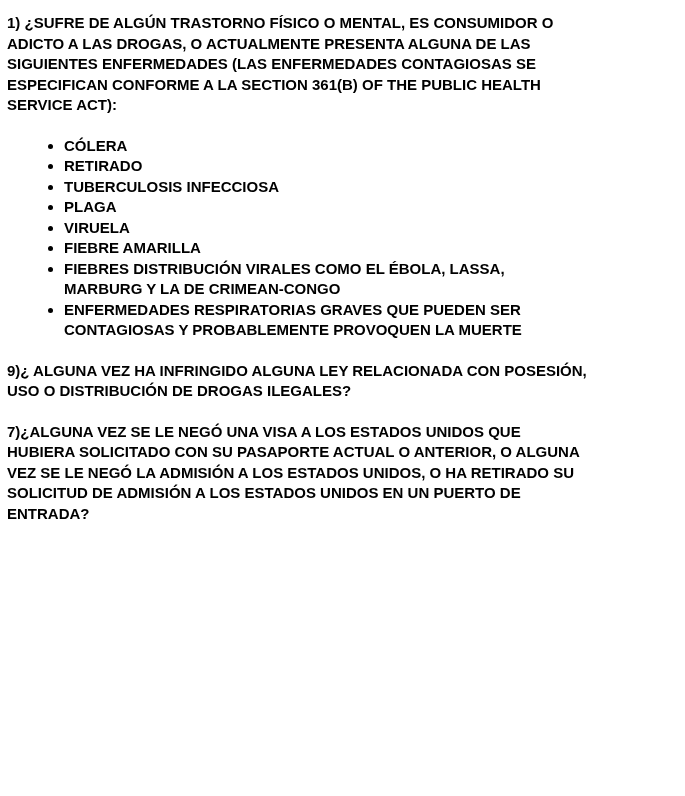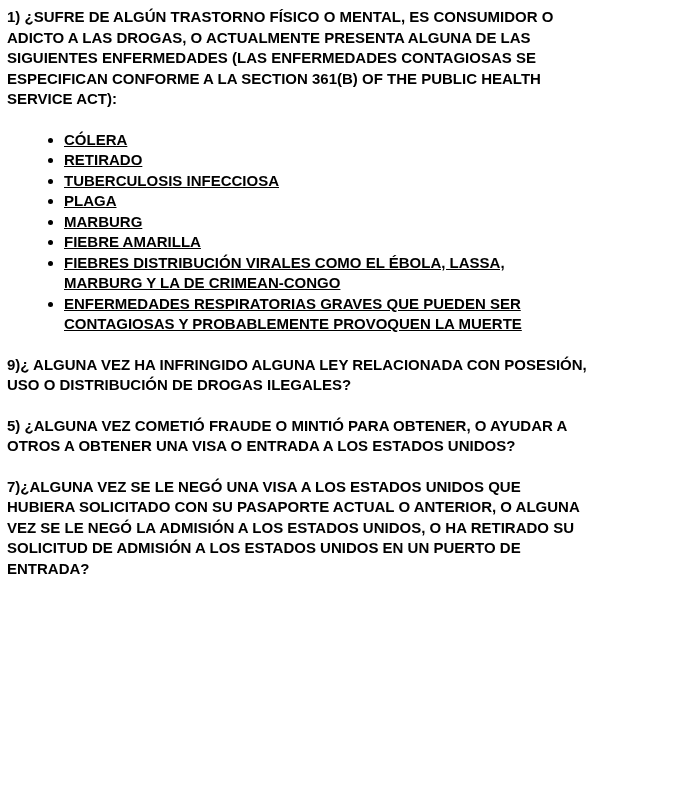--- a/index.html
+++ b/index.html
@@ -16,31 +16,30 @@
     box-sizing: border-box;
     width: 685px;
     padding: 3px 2px 0 7px;
     font-family: "Liberation Sans", sans-serif;
     font-weight: bold;
     font-size: 15px;
     line-height: 20.5px;
     color: #000000;
   }
   .q {
-    margin: 4px 0 20px 0;
+    margin: 10px 0 20px 0;
     white-space: pre;          
   }
   .q:last-child {
     margin-bottom: 0;
   }
   ul.diseases {
     margin: 12px 0 20px 0;
     padding: 0 0 0 57px;
     list-style: disc;
-    text-decoration: underline;
   }
   ul.diseases li {
     white-space: pre;          
   }
 </style>
 </head>
 <body>
 
 <main class="doc">
 
@@ -48,35 +47,33 @@
 ADICTO A LAS DROGAS, O ACTUALMENTE PRESENTA ALGUNA DE LAS
 SIGUIENTES ENFERMEDADES (LAS ENFERMEDADES CONTAGIOSAS SE
 ESPECIFICAN CONFORME A LA SECTION 361(B) OF THE PUBLIC HEALTH
 SERVICE ACT):</p>
 
   <ul class="diseases">
     <li>CÓLERA</li>
     <li>RETIRADO</li>
     <li>TUBERCULOSIS INFECCIOSA</li>
     <li>PLAGA</li>
-    <li>MARBURG</li>
+    <li>VIRUELA</li>
     <li>FIEBRE AMARILLA</li>
     <li>FIEBRES DISTRIBUCIÓN VIRALES COMO EL ÉBOLA, LASSA,
 MARBURG Y LA DE CRIMEAN-CONGO</li>
     <li>ENFERMEDADES RESPIRATORIAS GRAVES QUE PUEDEN SER
 CONTAGIOSAS Y PROBABLEMENTE PROVOQUEN LA MUERTE</li>
   </ul>
 
 
   <p class="q">9)¿ ALGUNA VEZ HA INFRINGIDO ALGUNA LEY RELACIONADA CON POSESIÓN,
 USO O DISTRIBUCIÓN DE DROGAS ILEGALES?</p>
 
 
-  <p class="q">5) ¿ALGUNA VEZ COMETIÓ FRAUDE O MINTIÓ PARA OBTENER, O AYUDAR A
-OTROS A OBTENER UNA VISA O ENTRADA A LOS ESTADOS UNIDOS?</p>
 
 
   <p class="q">7)¿ALGUNA VEZ SE LE NEGÓ UNA VISA A LOS ESTADOS UNIDOS QUE
 HUBIERA SOLICITADO CON SU PASAPORTE ACTUAL O ANTERIOR, O ALGUNA
 VEZ SE LE NEGÓ LA ADMISIÓN A LOS ESTADOS UNIDOS, O HA RETIRADO SU
 SOLICITUD DE ADMISIÓN A LOS ESTADOS UNIDOS EN UN PUERTO DE
 ENTRADA?</p>
 
 </main>
 

